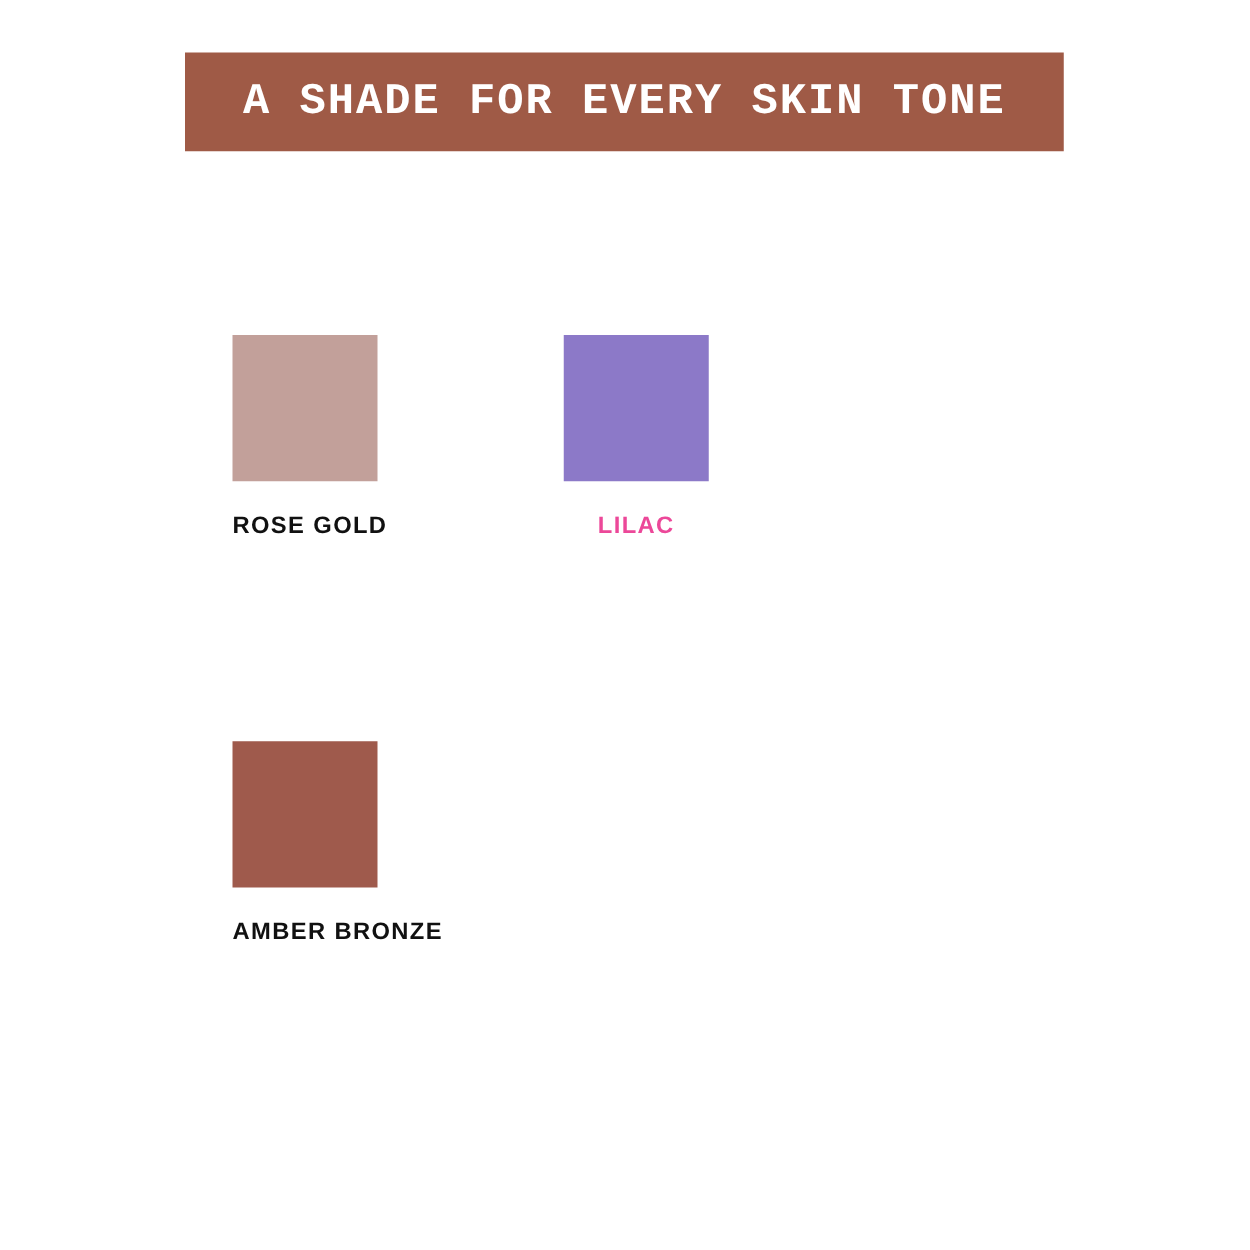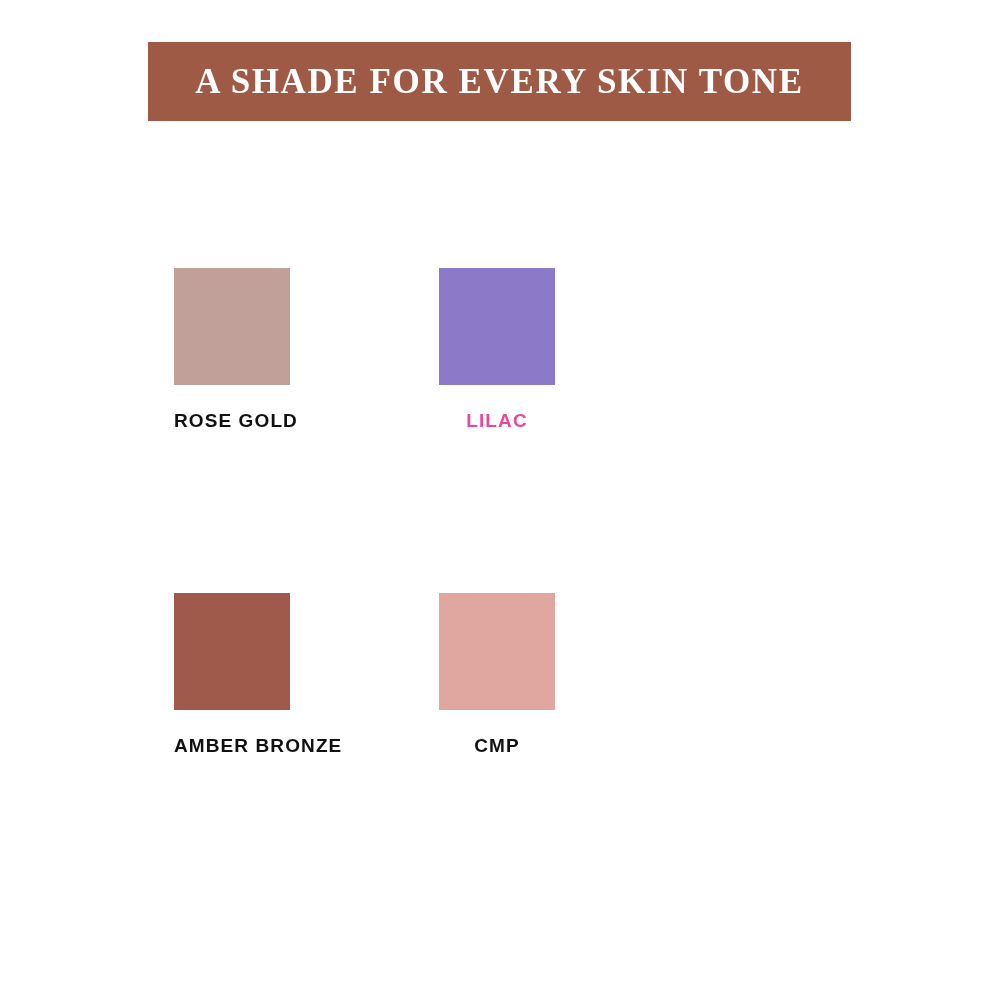--- a/index.html
+++ b/index.html
@@ -31,34 +31,34 @@
     top: 42px;
     width: 703px;
     height: 79px;
     display: flex;
     align-items: center;
     justify-content: center;
     box-sizing: border-box;
   }
 
   .banner-title {
-    font-family: Liberation Serif, serif;
+    font-family: Liberation Mono, monospace;
     font-size: 35px;
     font-weight: bold;
     letter-spacing: 1.6px;
     color: #ffffff;
     text-transform: uppercase;
     white-space: nowrap;
     line-height: 1;
   }
 
   
   .swatch-grid {
     position: absolute;
-    left: 174px;
+    left: 186px;
     top: 268px;
     width: 702px;
   }
 
   .swatch-row {
     display: flex;
     flex-direction: row;
   }
 
   .swatch-row.row-1 {
@@ -126,20 +126,16 @@
       </div>
     </div>
 
     <div class="row-gap"></div>
 
     <div class="swatch-row row-2">
       <div class="swatch-cell">
         <div class="swatch-chip" style="background-color: rgb(159, 90, 76);"></div>
         <div class="swatch-label" style="color: rgb(17, 17, 17); overflow: visible;">AMBER BRONZE</div>
       </div>
-      <div class="swatch-cell">
-        <div class="swatch-chip" style="background-color: rgb(223, 167, 159);"></div>
-        <div class="swatch-label" style="color: rgb(17, 17, 17); overflow: visible;">CMP</div>
-      </div>
     </div>
 
   </div>
 </div>
 
 </body></html>

